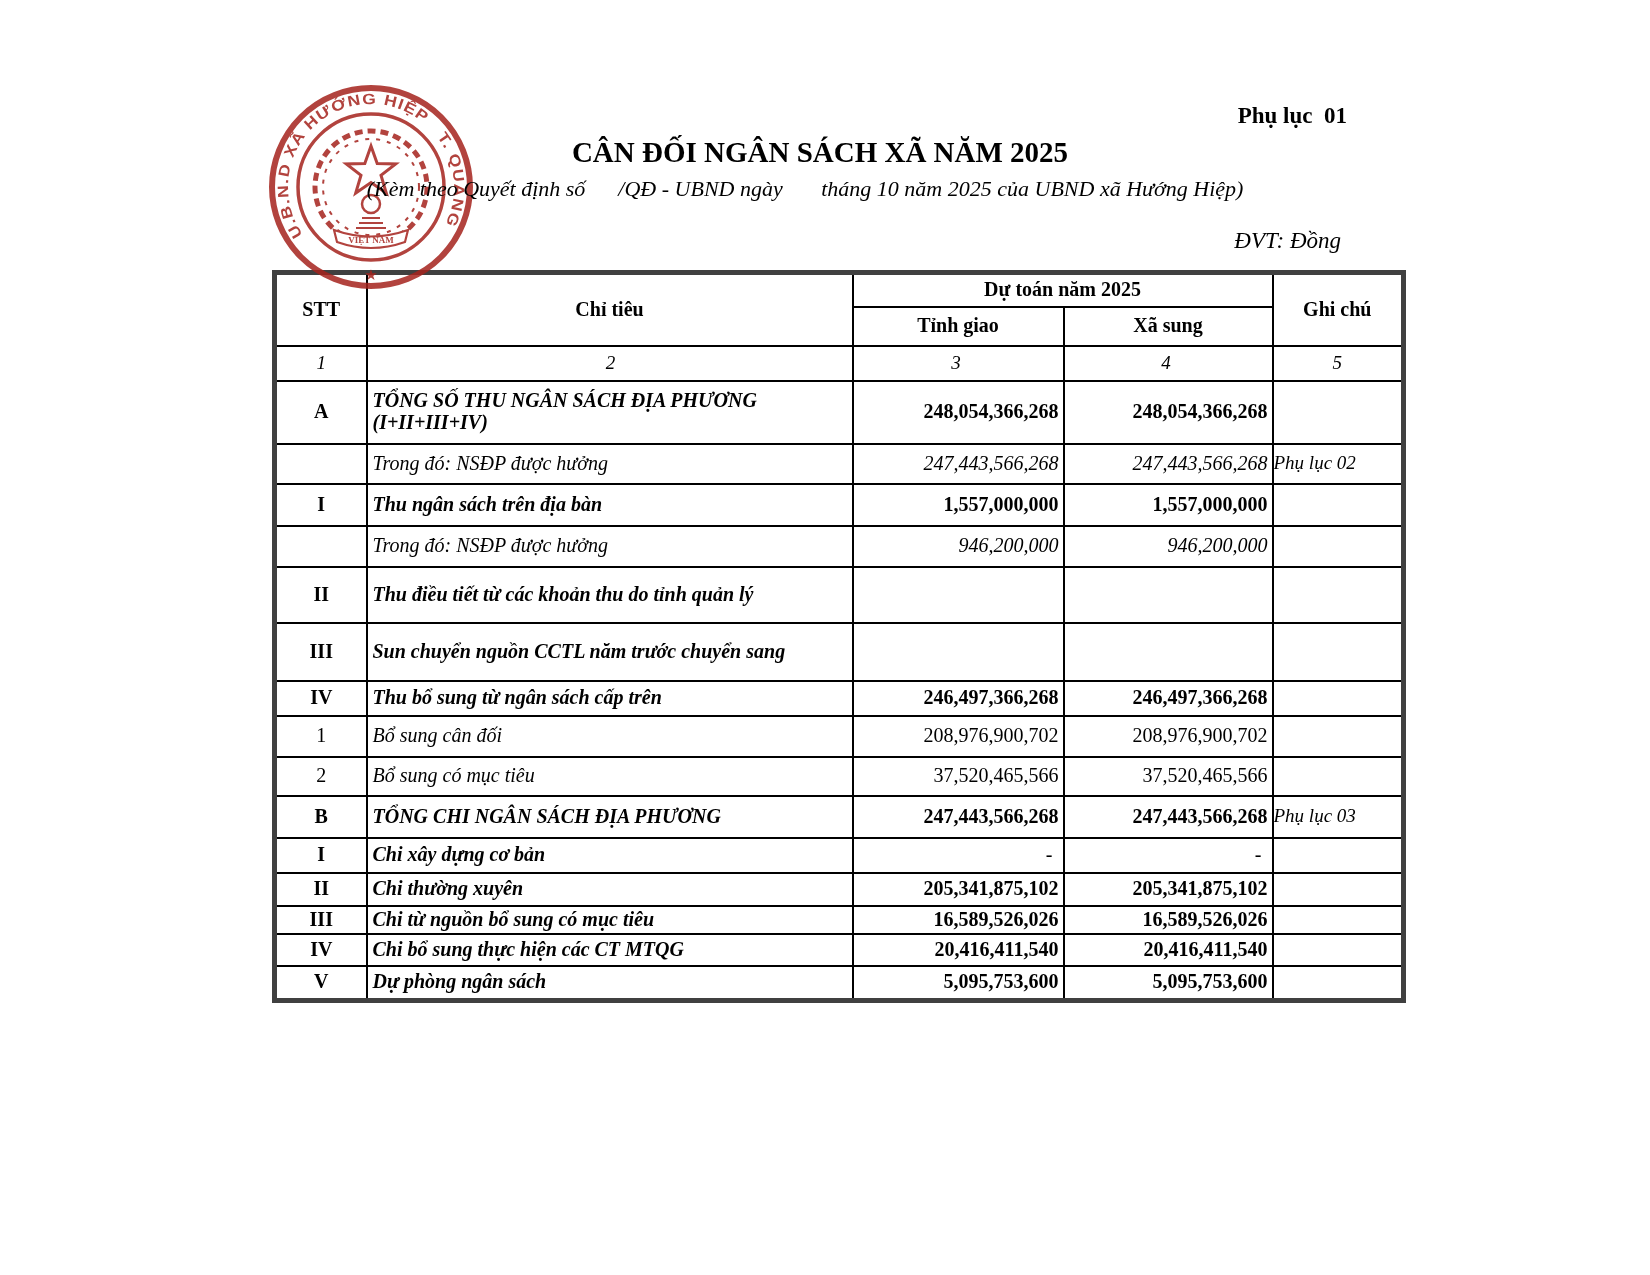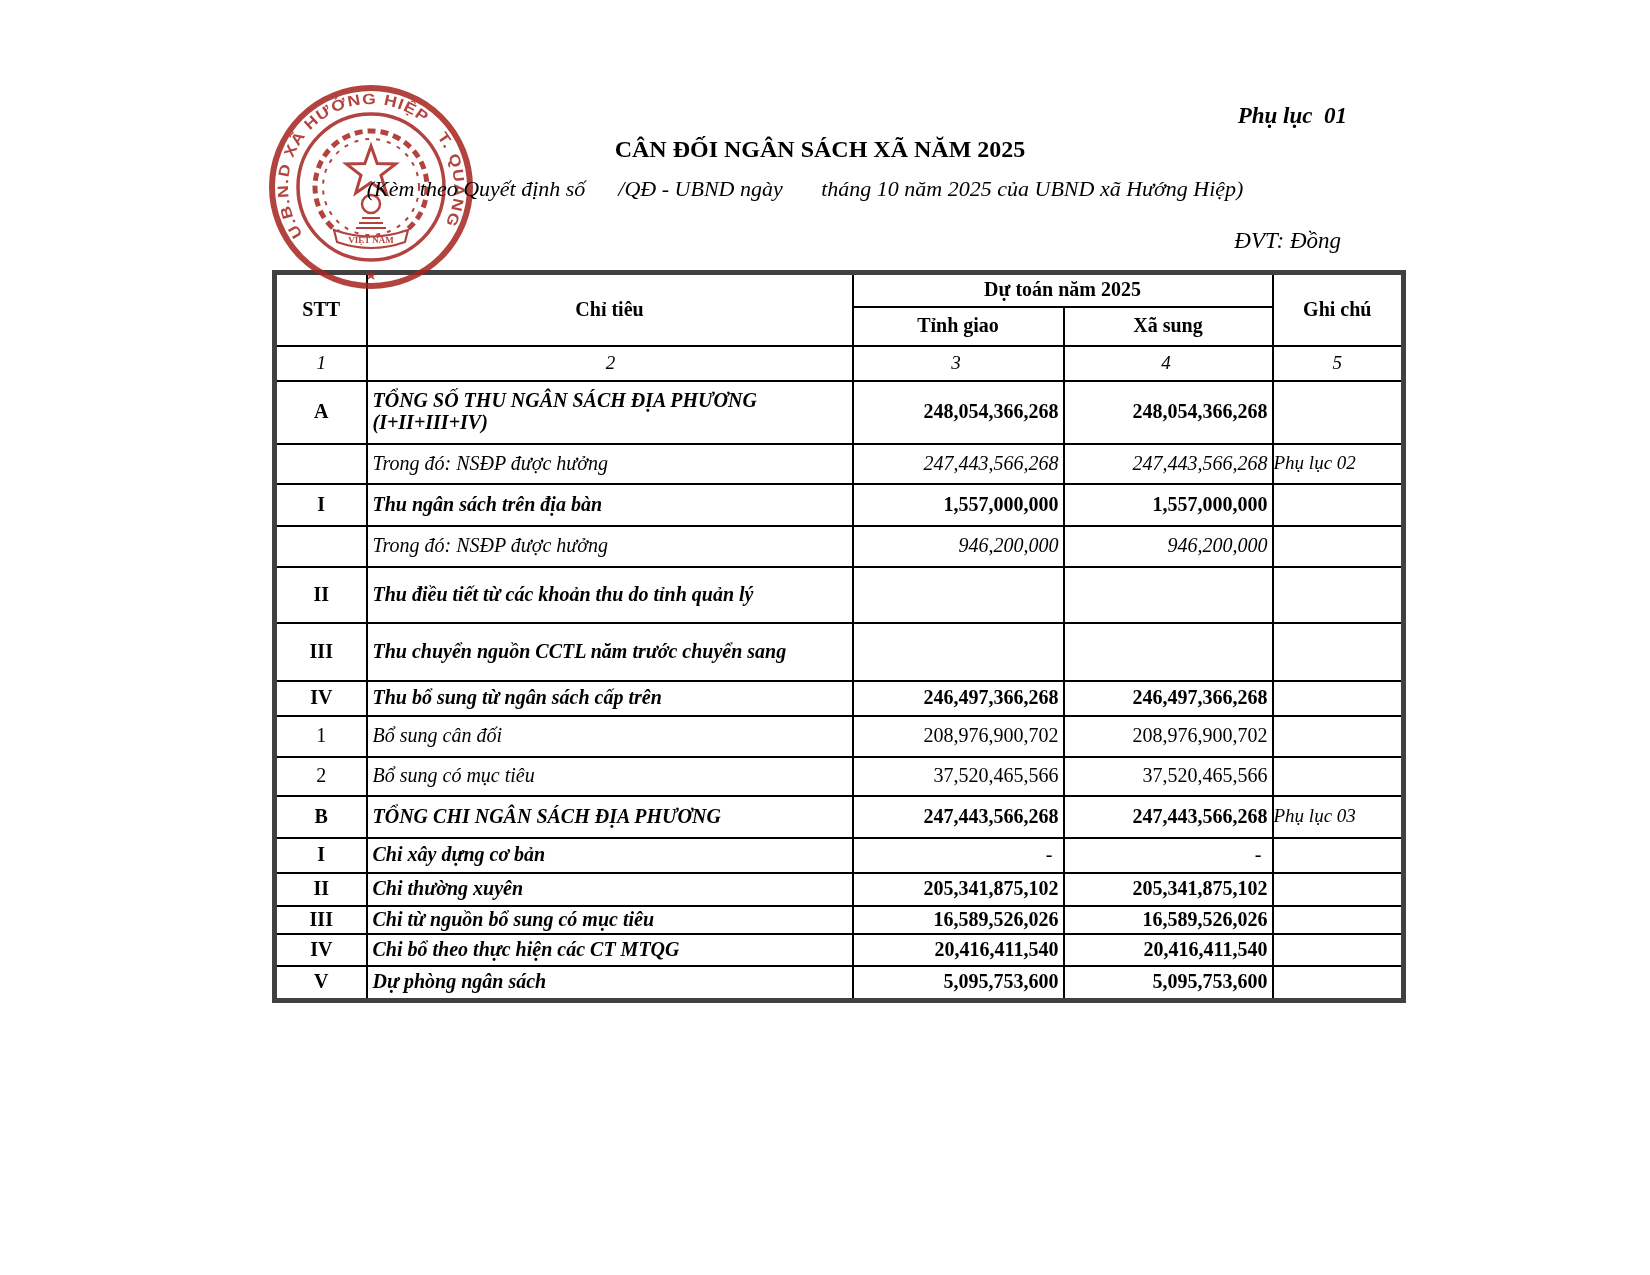--- a/index.html
+++ b/index.html
@@ -8,26 +8,26 @@
     width:1650px; height:1275px;
     position:relative;
     font-family:"Liberation Serif","DejaVu Serif",serif;
     color:#000;
     overflow:hidden;
   }
 
   
   .appendix {
     position:absolute; top:103px; right:303px;
-    font-size:23px; font-weight:bold; font-style:italic;
+    font-size:23px; font-weight:bold; 
     z-index:3;
   }
   .doc-title {
     position:absolute; top:136px; left:820px; transform:translateX(-50%);
-    font-size:24px; font-weight:bold; white-space:nowrap;
+    font-size:29px; font-weight:bold; white-space:nowrap;
     z-index:3;
   }
   .doc-subtitle {
     position:absolute; top:176px; left:805px; transform:translateX(-50%);
     font-size:22px; font-style:italic; white-space:nowrap;
     z-index:3;
   }
   .unit-note {
     position:absolute; top:228px; right:309px;
     font-size:23px; font-style:italic;
@@ -183,21 +183,21 @@
       </tr>
       <tr class="b">
         <td class="stt">II</td>
         <td class="label">Thu điều tiết từ các khoản thu do tỉnh quản lý</td>
         <td class="val tinh"></td>
         <td class="val xa"></td>
         <td class="note"></td>
       </tr>
       <tr class="b">
         <td class="stt">III</td>
-        <td class="label">Thu chuyển nguồn CCTL năm trước chuyển sang</td>
+        <td class="label">Sun chuyển nguồn CCTL năm trước chuyển sang</td>
         <td class="val tinh"></td>
         <td class="val xa"></td>
         <td class="note"></td>
       </tr>
       <tr class="b">
         <td class="stt">IV</td>
         <td class="label">Thu bổ sung từ ngân sách cấp trên</td>
         <td class="val tinh">246,497,366,268</td>
         <td class="val xa">246,497,366,268</td>
         <td class="note"></td>
@@ -239,21 +239,21 @@
       </tr>
       <tr class="b">
         <td class="stt">III</td>
         <td class="label">Chi từ nguồn bổ sung có mục tiêu</td>
         <td class="val tinh">16,589,526,026</td>
         <td class="val xa">16,589,526,026</td>
         <td class="note"></td>
       </tr>
       <tr class="b">
         <td class="stt">IV</td>
-        <td class="label">Chi bổ theo thực hiện các CT MTQG</td>
+        <td class="label">Chi bổ sung thực hiện các CT MTQG</td>
         <td class="val tinh">20,416,411,540</td>
         <td class="val xa">20,416,411,540</td>
         <td class="note"></td>
       </tr>
       <tr class="b">
         <td class="stt">V</td>
         <td class="label">Dự phòng ngân sách</td>
         <td class="val tinh">5,095,753,600</td>
         <td class="val xa">5,095,753,600</td>
         <td class="note"></td>

